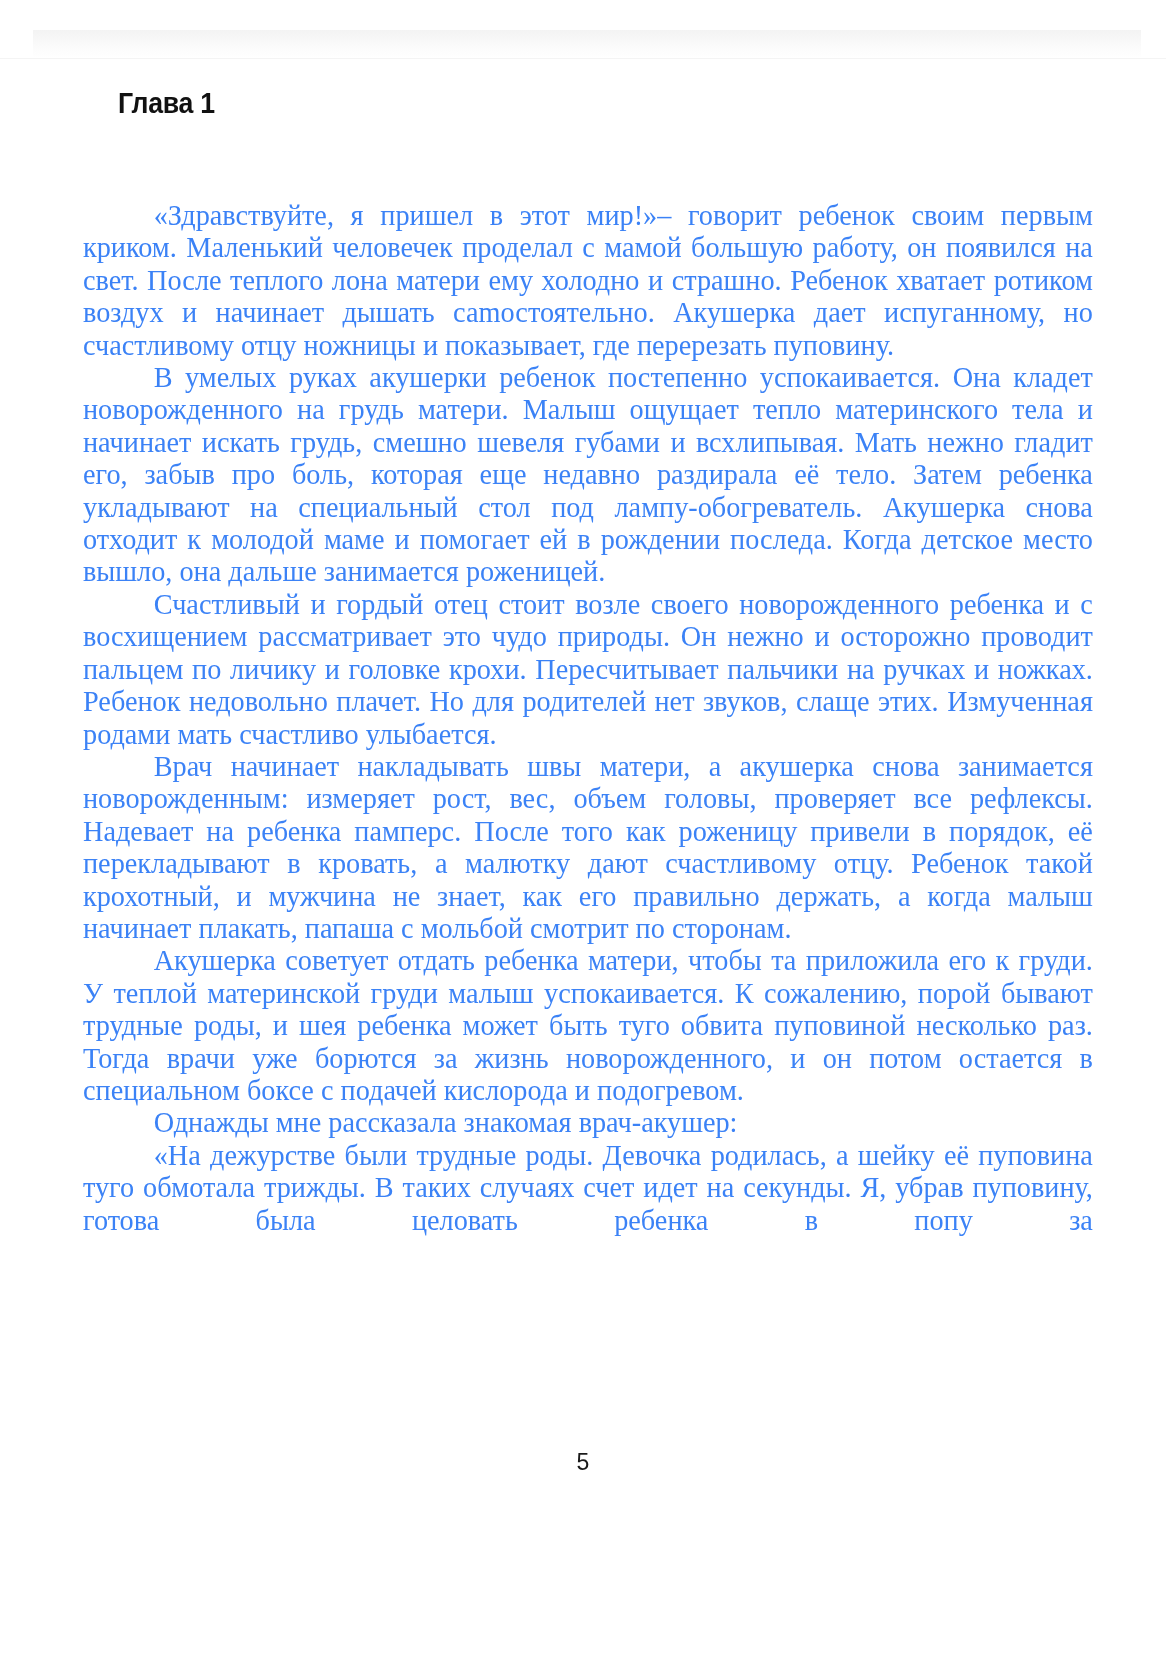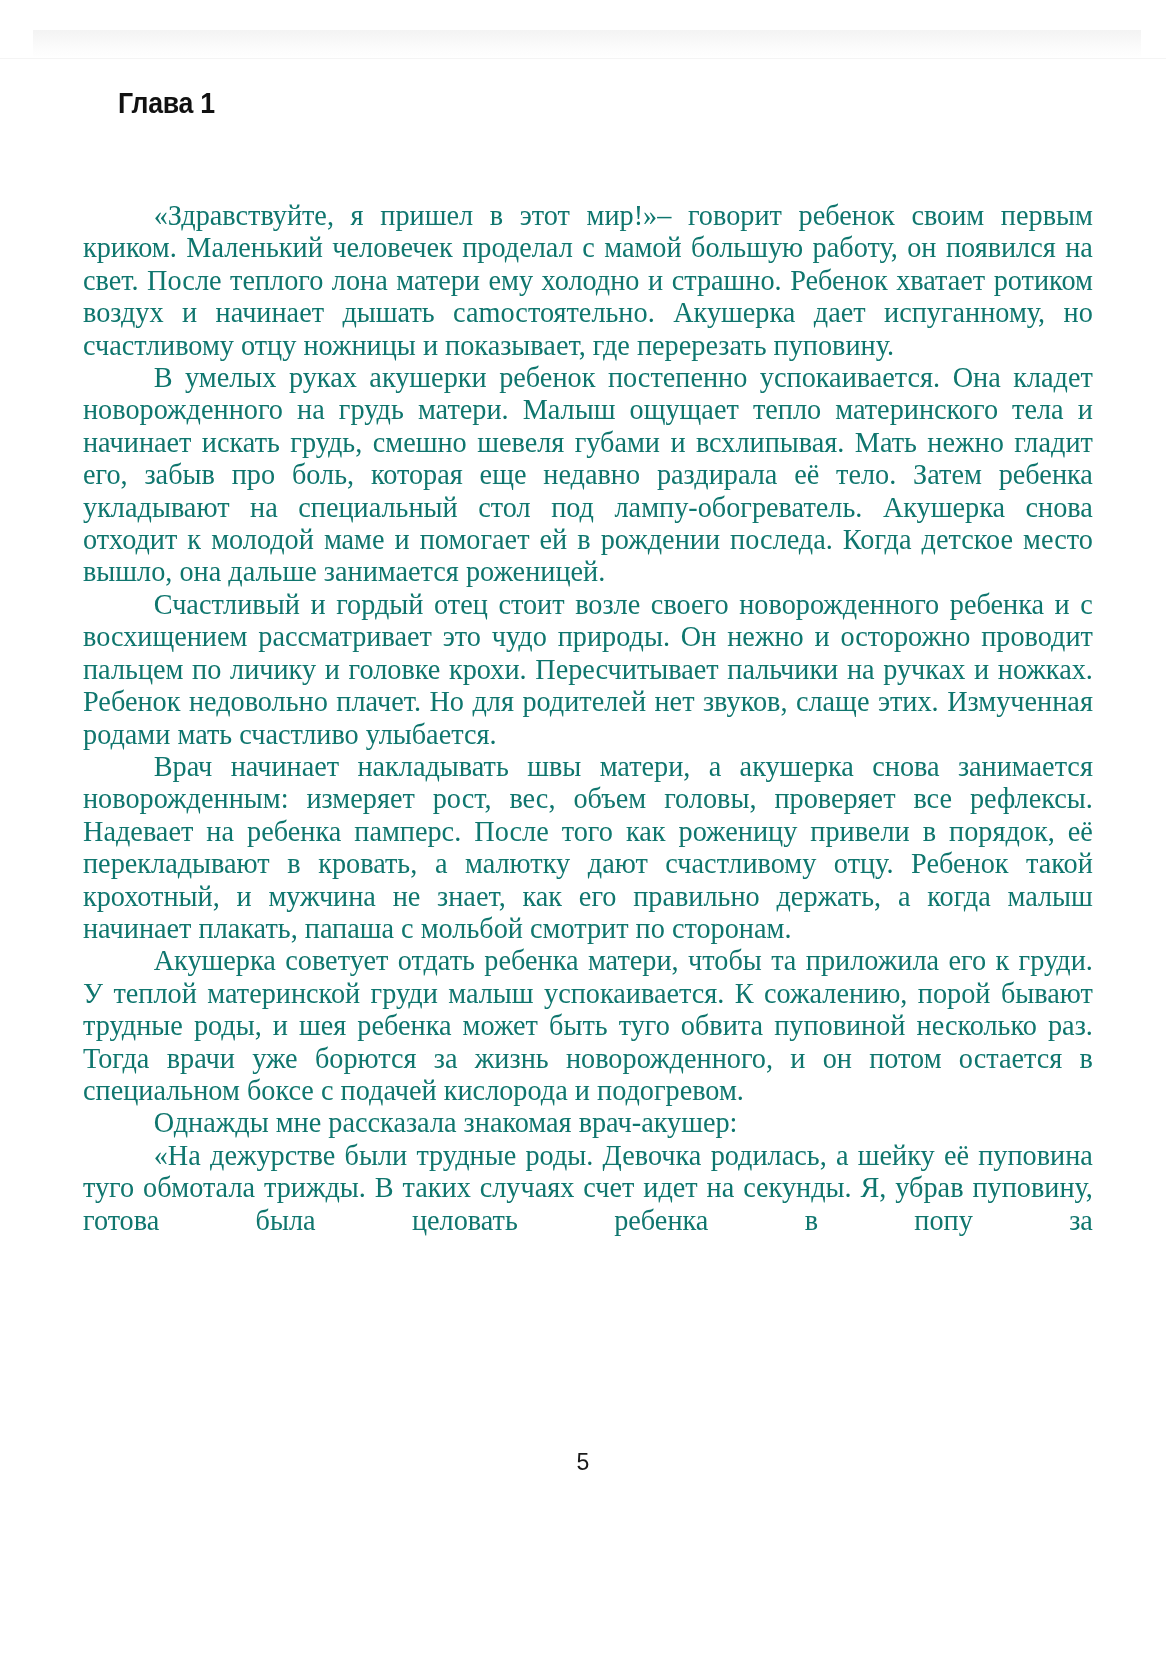--- a/index.html
+++ b/index.html
@@ -46,21 +46,21 @@
     transform-origin: left top;
   }
   .body-text {
     position: absolute;
     left: 83px;
     top: 140px;
     width: 1010px;
     font-size: 29.6px;
     line-height: 32.4px;
     text-align: justify;
-    color: #0f766e;
+    color: #3b82f6;
   }
   .body-text p {
     margin: 0;
     text-indent: 74px;
     text-align: justify;
     hyphens: manual;
   }
   .body-text p.last-line-full {
     text-align-last: justify;
   }

